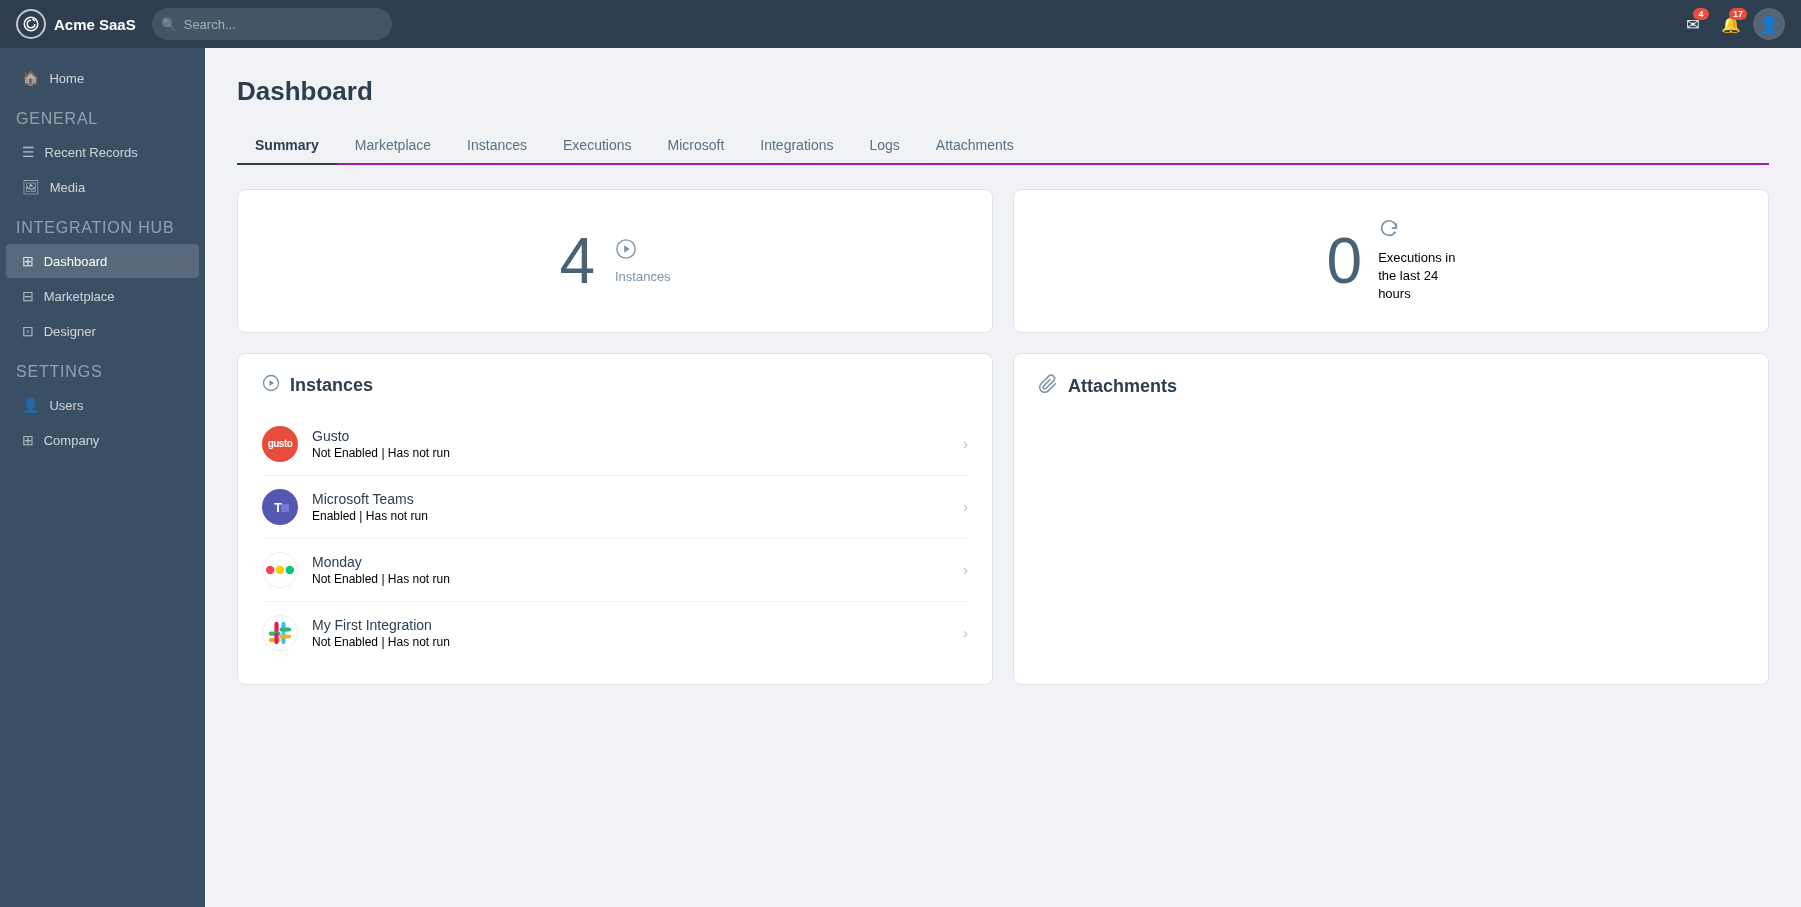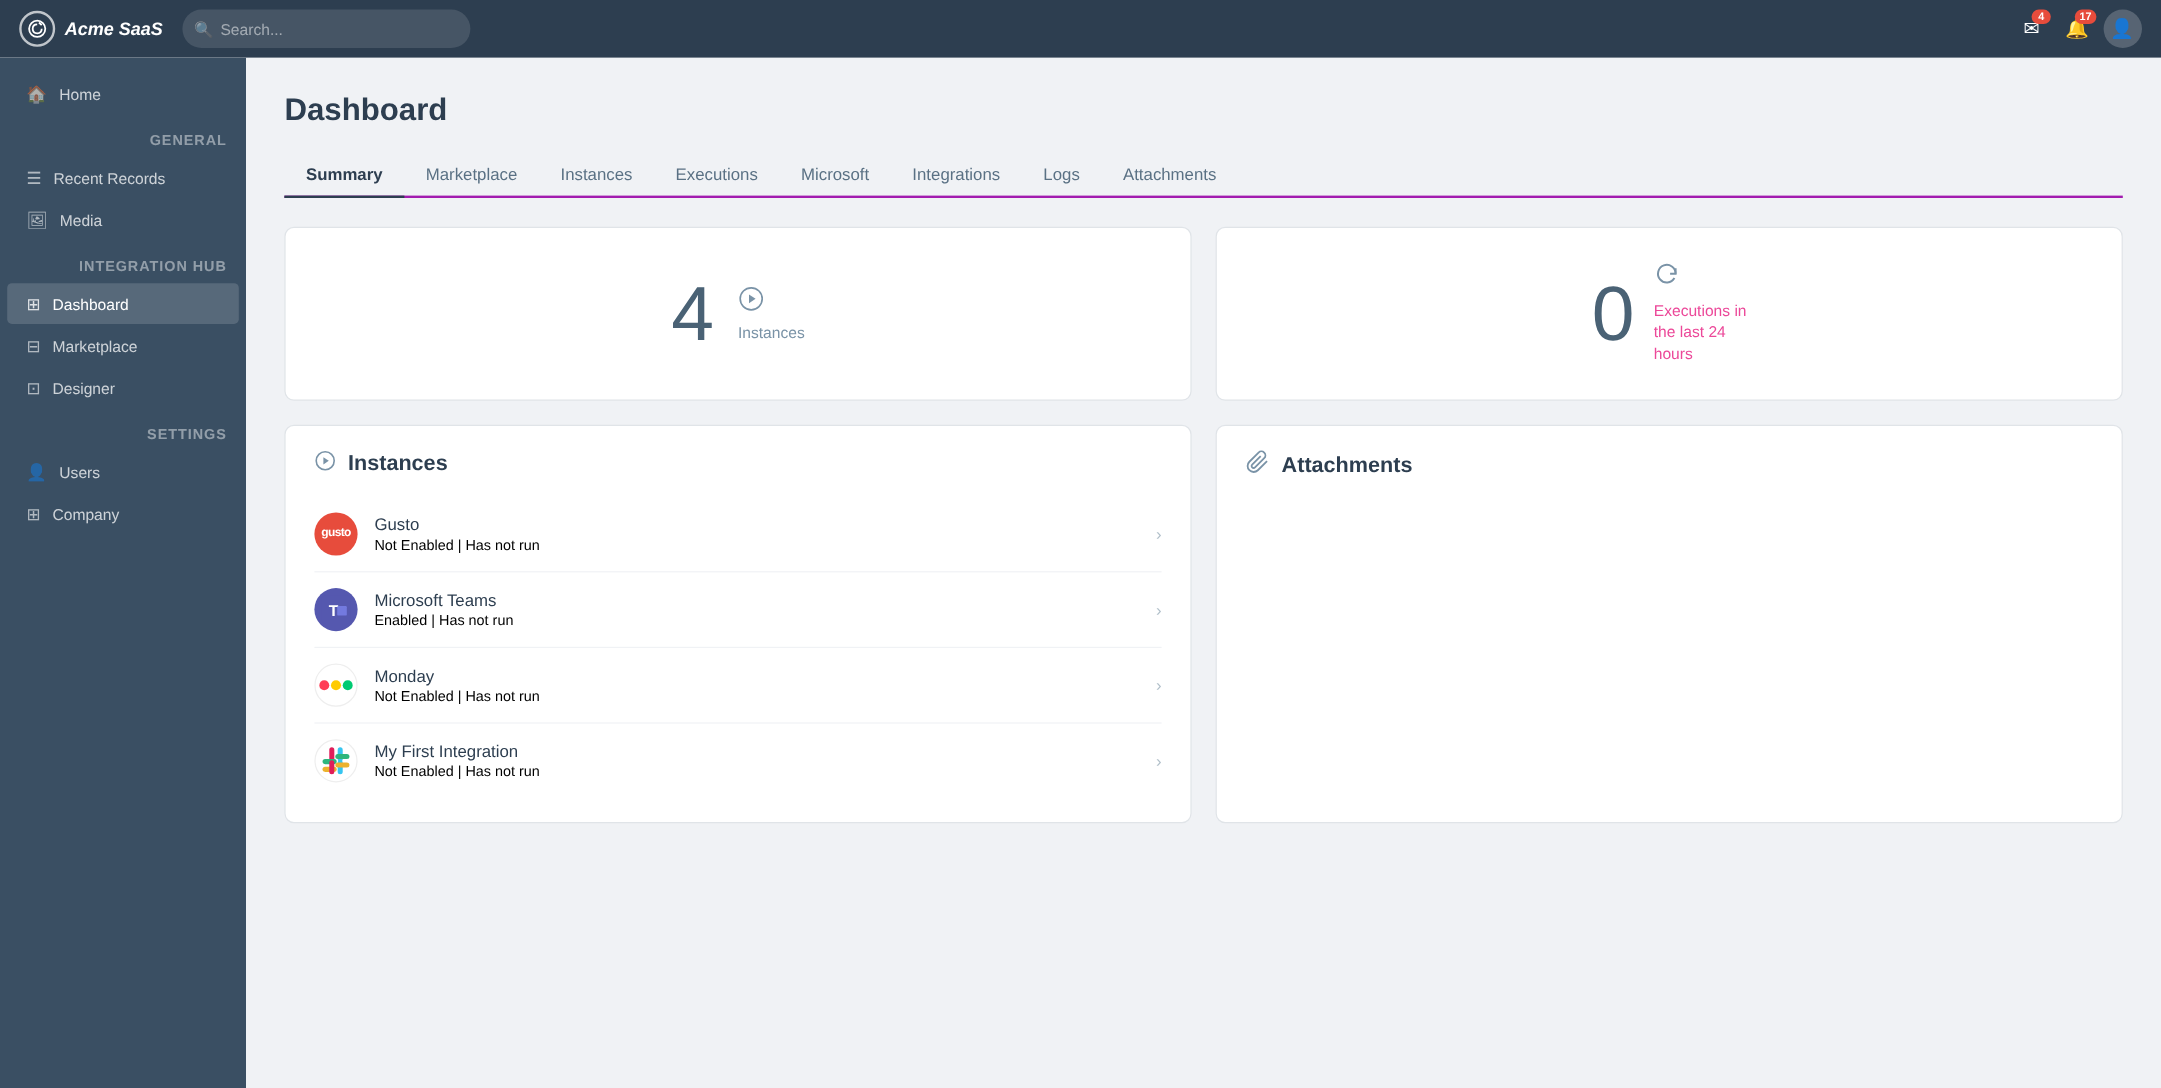--- a/index.html
+++ b/index.html
@@ -17,21 +17,20 @@
     }
     .topnav-logo {
       display: flex;
       align-items: center;
       gap: 8px;
       color: white;
       font-size: 15px;
       font-weight: 600;
       margin-right: 16px;
       white-space: nowrap;
-      font-style: italic;
     }
     .logo-circle {
       width: 30px; height: 30px;
       border-radius: 50%;
       border: 2px solid rgba(255,255,255,0.7);
       display: flex; align-items: center; justify-content: center;
       color: white; font-size: 14px;
     }
     .topnav-search {
       flex: 0 0 240px;
@@ -104,26 +103,25 @@
     
     .sidebar {
       width: 205px;
       background: #3a4f63;
       flex-shrink: 0;
       overflow-y: auto;
       padding: 12px 0;
     }
     .sidebar-section-label {
       color: rgba(255,255,255,0.45);
-      font-size: 12px;
-      font-weight: 700;
+      font-size: 16px;
+      font-weight: 400;
       letter-spacing: 0.8px;
       text-transform: uppercase;
       padding: 14px 16px 6px;
-      text-align: right;
     }
     .sidebar-item {
       display: flex;
       align-items: center;
       gap: 10px;
       padding: 9px 16px;
       color: rgba(255,255,255,0.75);
       font-size: 13px;
       cursor: pointer;
       border-radius: 4px;
@@ -218,21 +216,21 @@
       font-size: 64px;
       font-weight: 300;
       color: #4a6275;
       line-height: 1;
     }
     .exec-label-group {
       display: flex;
       flex-direction: column;
       align-items: flex-start;
       gap: 4px;
-      color: #ec4899;
+      color: #000000;
     }
     .exec-label-group .icon { font-size: 20px; }
     .exec-label { font-size: 13px; line-height: 1.4; }
 
     
     .instances-card {
       padding: 20px 24px;
     }
     .instances-header {
       display: flex;

